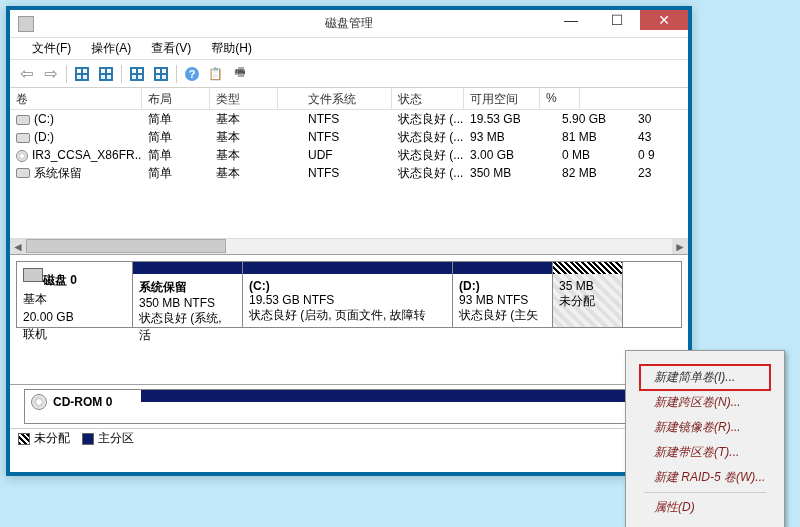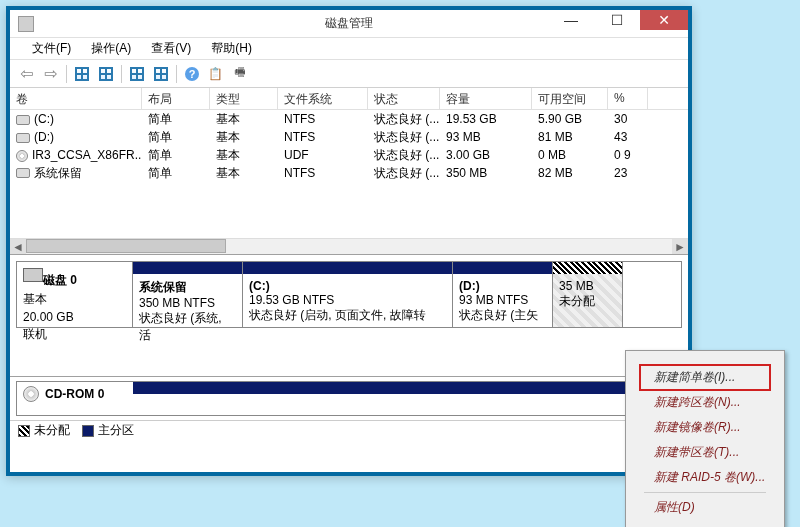--- a/index.html
+++ b/index.html
@@ -21,21 +21,21 @@
 .tb-btn { width: 22px; height: 22px; border: 1px solid transparent; display: flex; align-items: center; justify-content: center; font-size: 13px; color: #555; position: relative; }
 .tb-sep { width: 1px; height: 18px; background: #ccc; margin: 0 2px; }
 .arrow-back, .arrow-fwd { color: #888; font-size: 16px; }
 .grid-icon { width: 14px; height: 14px; border: 1px solid #2a7ab0; background: linear-gradient(#fff,#e0f0ff); display: grid; grid-template: 1fr 1fr/1fr 1fr; }
 .grid-icon i { border: 0.5px solid #2a7ab0; }
 .help-icon { width: 14px; height: 14px; border-radius: 50%; background: #5aa0e8; color: #fff; display: flex; align-items: center; justify-content: center; font-weight: bold; font-size: 11px; }
 
 .list-area { height: 166px; overflow: hidden; position: relative; }
 .list-header { display: flex; height: 22px; background: #fff; border-bottom: 1px solid #e0e0e0; }
 .list-header div { border-right: 1px solid #e0e0e0; padding: 3px 6px; color: #333; white-space: nowrap; overflow: hidden; }
-.col-vol { width: 132px; } .col-layout { width: 68px; } .col-type { width: 68px; } .col-fs { width: 90px; } .col-status { width: 72px; } .col-cap { width: 92px; } .col-free { width: 76px; } .col-pct { width: 40px; }
+.col-vol { width: 132px; } .col-layout { width: 68px; } .col-type { width: 68px; } .col-fs { width: 90px; margin-left: 24px; } .col-status { width: 72px; } .col-cap { width: 92px; } .col-free { width: 76px; } .col-pct { width: 40px; }
 .list-row { display: flex; height: 18px; align-items: center; }
 .list-row > div { padding: 0 6px; white-space: nowrap; overflow: hidden; }
 .vol-icon { display: inline-block; width: 14px; height: 10px; background: #ddd; border: 1px solid #888; border-radius: 2px; margin-right: 4px; vertical-align: middle; }
 .vol-icon.cd { border-radius: 50%; width: 12px; height: 12px; background: radial-gradient(circle, #fff 25%, #ccc 30%, #eee 70%); }
 
 .hscroll { position: absolute; bottom: 0; left: 0; right: 0; height: 16px; background: #f0f0f0; display: flex; border-top: 1px solid #ddd; }
 .hscroll .arrow { width: 16px; height: 16px; background: #e0e0e0; display: flex; align-items: center; justify-content: center; color: #666; }
 .hscroll .thumb { width: 200px; height: 14px; background: #ccc; border: 1px solid #aaa; margin: 0; }
 
 .disk-area { height: 122px; border-top: 1px solid #a0a0a0; padding: 6px; }
@@ -43,21 +43,21 @@
 .disk-label { width: 116px; padding: 6px; border-right: 1px solid #888; display: flex; flex-direction: column; gap: 2px; }
 .disk-label .disk-icon { width: 20px; height: 14px; background: #ccc; border: 1px solid #666; margin-bottom: 2px; display: inline-block; }
 .disk-parts { flex: 1; display: flex; }
 .part { border-right: 1px solid #888; padding: 4px 6px; display: flex; flex-direction: column; gap: 1px; font-size: 11px; position: relative; }
 .part .bar { position: absolute; left: 0; right: 0; top: 0; height: 12px; }
 .part .content { margin-top: 13px; }
 .part.primary .bar { background: #0b1b68; }
 .part.unalloc .bar { background: repeating-linear-gradient(45deg,#000 0 2px,#fff 2px 4px); }
 .part.unalloc { background: repeating-linear-gradient(45deg,#f0f0f0 0 4px,#e0e0e0 4px 8px); }
 
-.cdrom-area { height: 44px; border-top: 1px solid #a0a0a0; padding: 4px 6px; position: relative; }
+.cdrom-area { height: 44px; border-top: 1px solid #a0a0a0; padding: 4px 14px; position: relative; margin-top: 8px; }
 .cdrom-row { display: flex; align-items: flex-start; height: 100%; border: 1px solid #888; }
 .cdrom-label { width: 116px; padding: 4px 6px; display: flex; align-items: center; gap: 6px; font-weight: bold; }
 .cdrom-label .cd-icon { width: 16px; height: 16px; border-radius: 50%; background: radial-gradient(circle,#fff 25%,#ccc 30%,#eee 70%); border: 1px solid #888; }
 .cdrom-right { flex: 1; height: 100%; }
 .cdrom-right .bar { height: 12px; background: #0b1b68; }
 
 .legend { height: 20px; display: flex; align-items: center; gap: 12px; padding: 0 8px; border-top: 1px solid #ccc; }
 .legend-item { display: flex; align-items: center; gap: 4px; }
 .legend-sw { width: 12px; height: 12px; border: 1px solid #666; }
 .legend-sw.unalloc { background: repeating-linear-gradient(45deg,#000 0 2px,#fff 2px 4px); }
@@ -147,21 +147,20 @@
       </div>
   </div>
 
   <div class="list-area">
     <div class="list-header">
       <div class="col-vol">卷</div>
       <div class="col-layout">布局</div>
       <div class="col-type">类型</div>
       <div class="col-fs">文件系统</div>
       <div class="col-status">状态</div>
-      <div class="col-cap">容量</div>
       <div class="col-free">可用空间</div>
       <div class="col-pct">%</div>
     </div>
     <div id="vol-rows">
         <div class="list-row">
           <div class="col-vol"><span class="vol-icon "></span>(C:)</div>
           <div class="col-layout">简单</div>
           <div class="col-type">基本</div>
           <div class="col-fs">NTFS</div>
           <div class="col-status">状态良好 (...</div>

